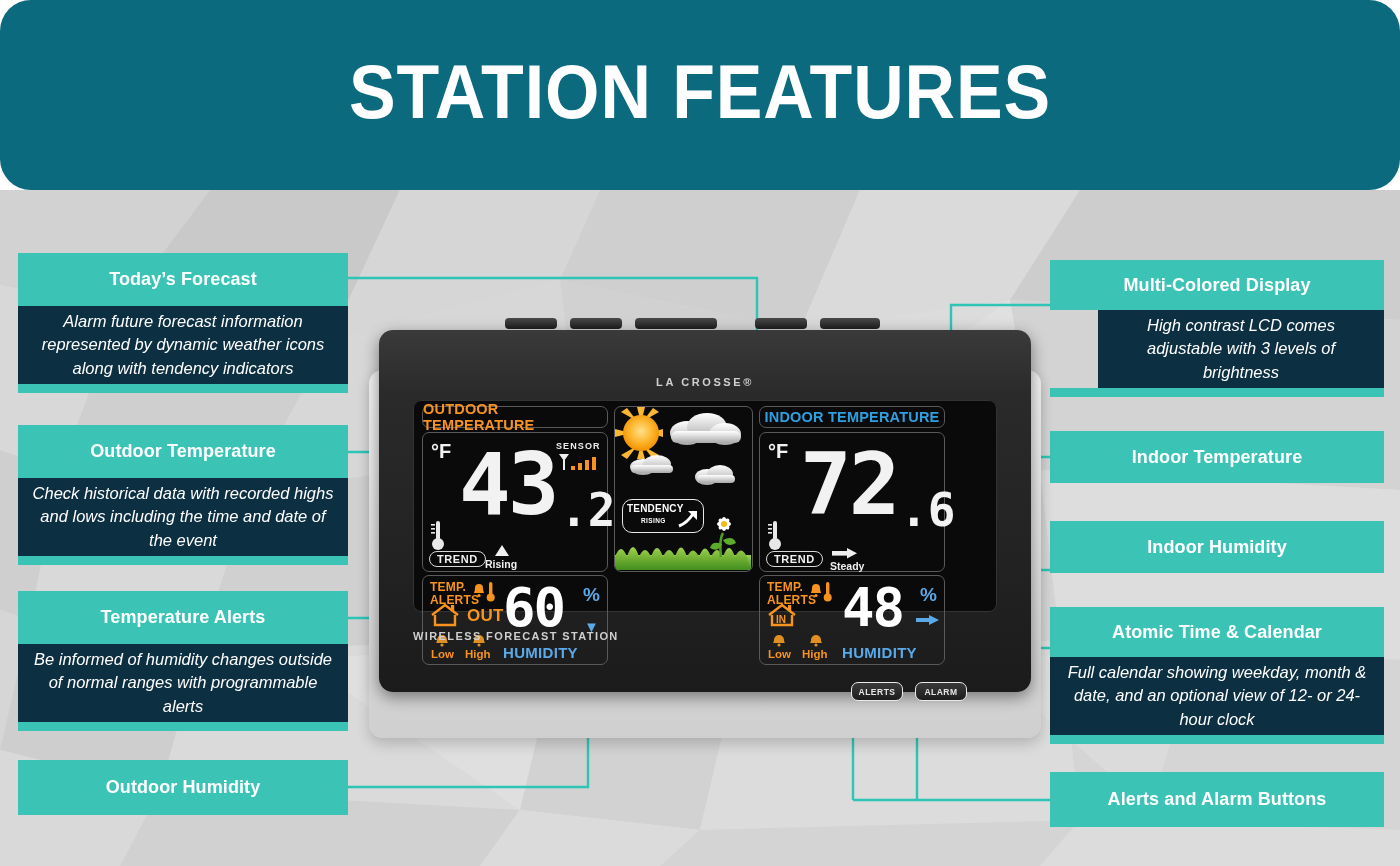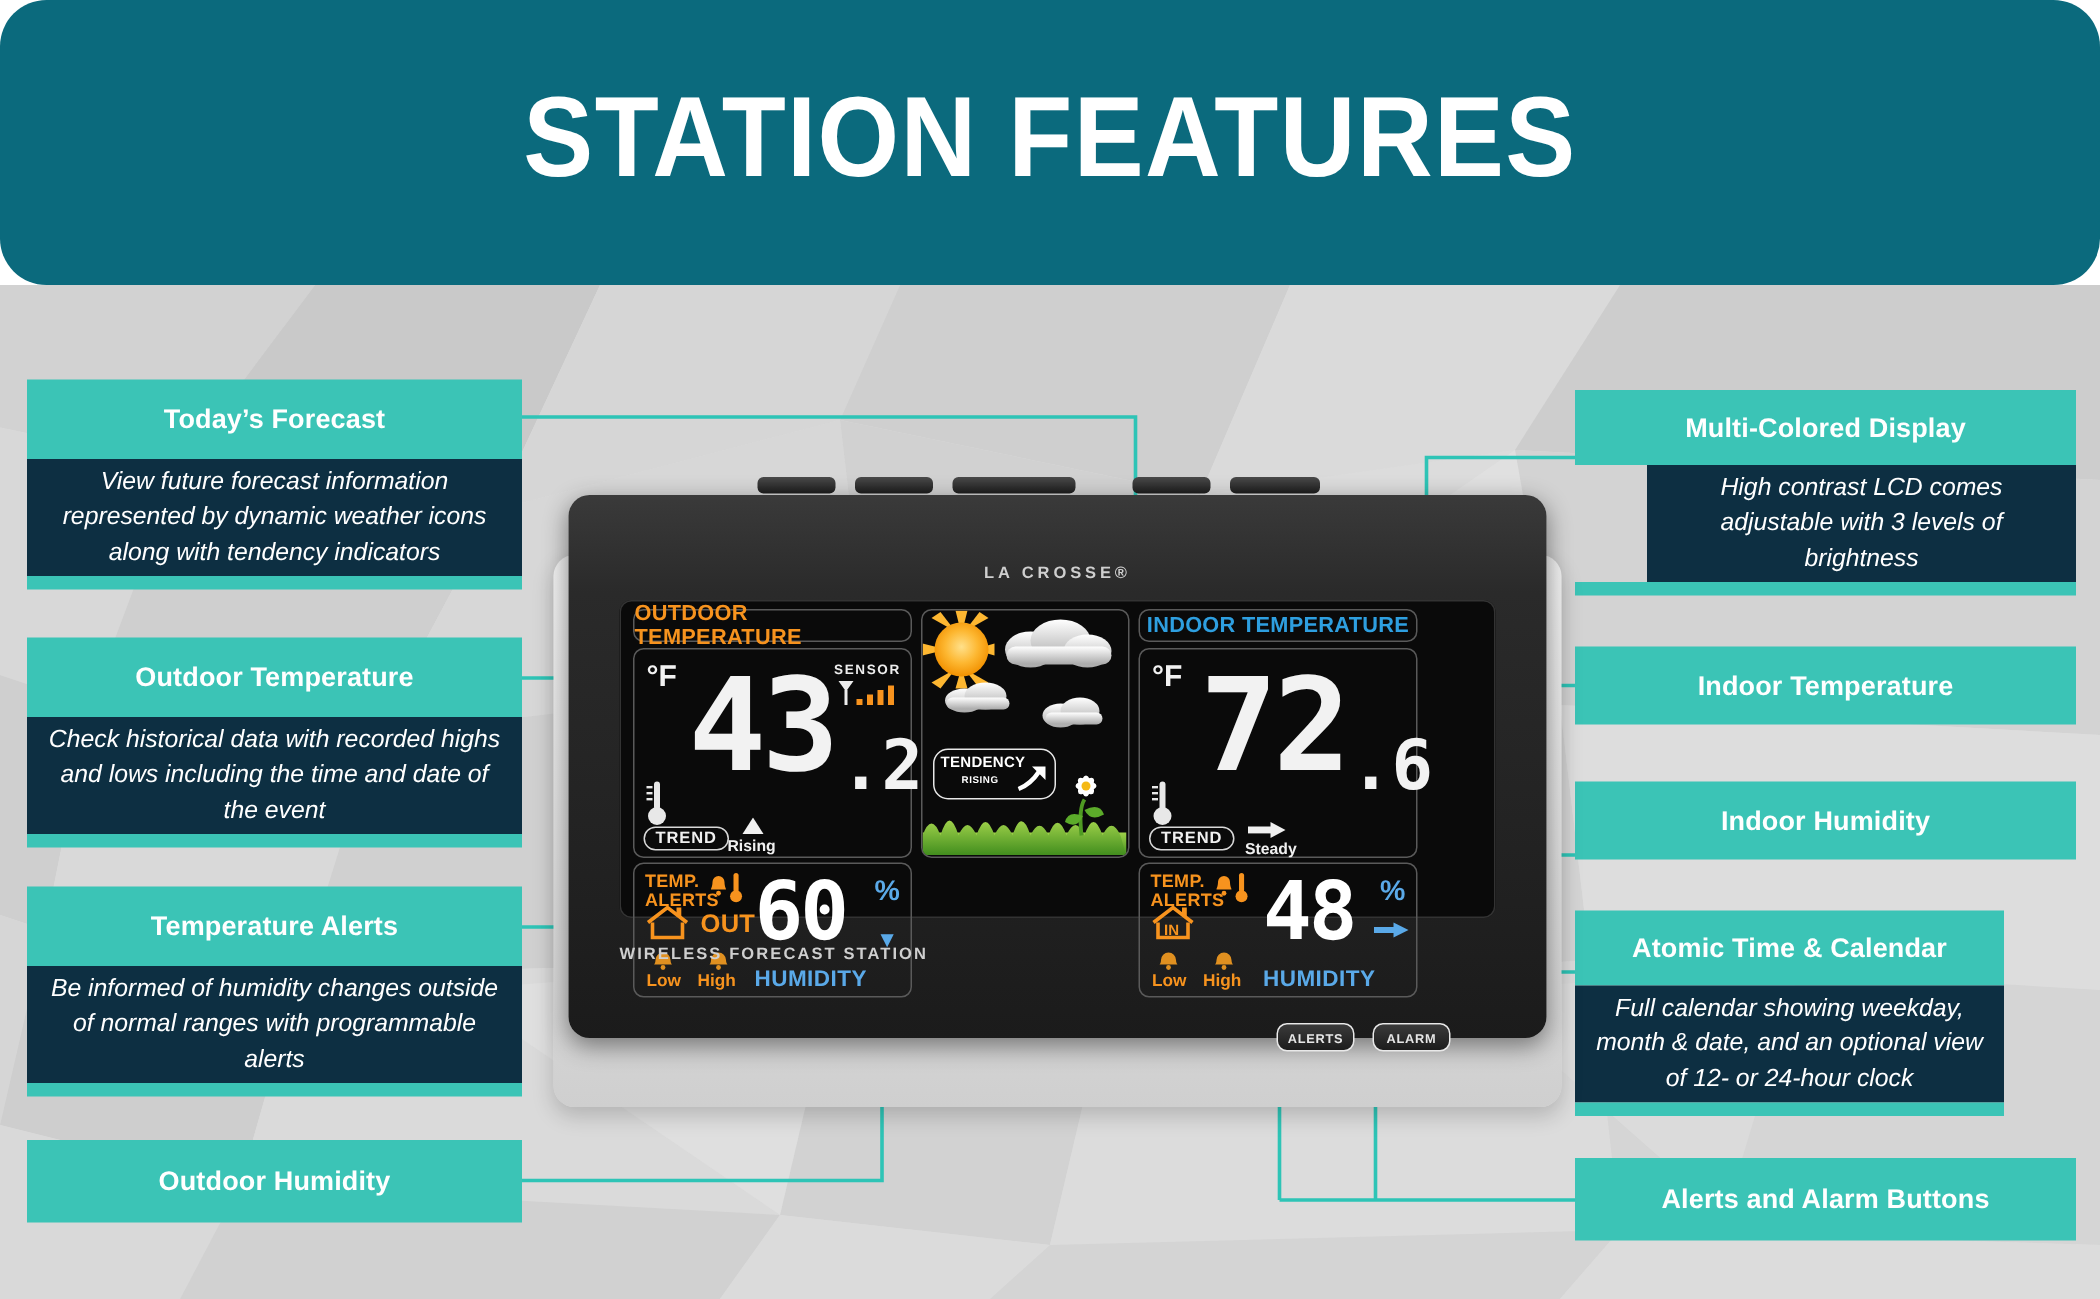--- a/index.html
+++ b/index.html
@@ -249,21 +249,21 @@
   <div class="dot" style="left:581px; top:637px;"></div>
   <div class="dot" style="left:944px; top:399px;"></div>
   <div class="dot" style="left:940px; top:450px;"></div>
   <div class="dot" style="left:942px; top:563px;"></div>
   <div class="dot" style="left:750px; top:641px;"></div>
   <div class="dot" style="left:846px; top:723px;"></div>
   <div class="dot" style="left:910px; top:723px;"></div>
 
   <div class="callout" style="left:18px; top:253px; width:330px;">
     <div class="chead" style="height:53px;">Today’s Forecast</div>
-    <div class="cbody" style="height:78px;">View future forecast information represented by dynamic weather icons along with tendency indicators</div>
+    <div class="cbody" style="height:78px;">Alarm future forecast information represented by dynamic weather icons along with tendency indicators</div>
     <div class="cfoot"></div>
   </div>
 
   <div class="callout" style="left:18px; top:425px; width:330px;">
     <div class="chead" style="height:53px;">Outdoor Temperature</div>
     <div class="cbody" style="height:78px;">Check historical data with recorded highs and lows including the time and date of the event</div>
     <div class="cfoot"></div>
   </div>
 
   <div class="callout" style="left:18px; top:760px; width:330px;">
@@ -283,21 +283,21 @@
   </div>
 
   <div class="callout" style="left:1050px; top:431px; width:334px;">
     <div class="chead" style="height:52px;">Indoor Temperature</div>
   </div>
 
   <div class="callout" style="left:1050px; top:521px; width:334px;">
     <div class="chead" style="height:52px;">Indoor Humidity</div>
   </div>
 
-  <div class="callout" style="left:1050px; top:607px; width:286px;">
+  <div class="callout" style="left:1050px; top:607px; width:334px;">
     <div class="chead" style="height:50px;">Atomic Time &amp; Calendar</div>
     <div class="cbody" style="height:78px;">Full calendar showing weekday, month &amp; date, and an optional view of 12- or 24-hour clock</div>
     <div class="cfoot"></div>
   </div>
 
   <div class="callout" style="left:1050px; top:772px; width:334px;">
     <div class="chead" style="height:55px;">Alerts and Alarm Buttons</div>
   </div>
 
   <div class="device-wrap">

